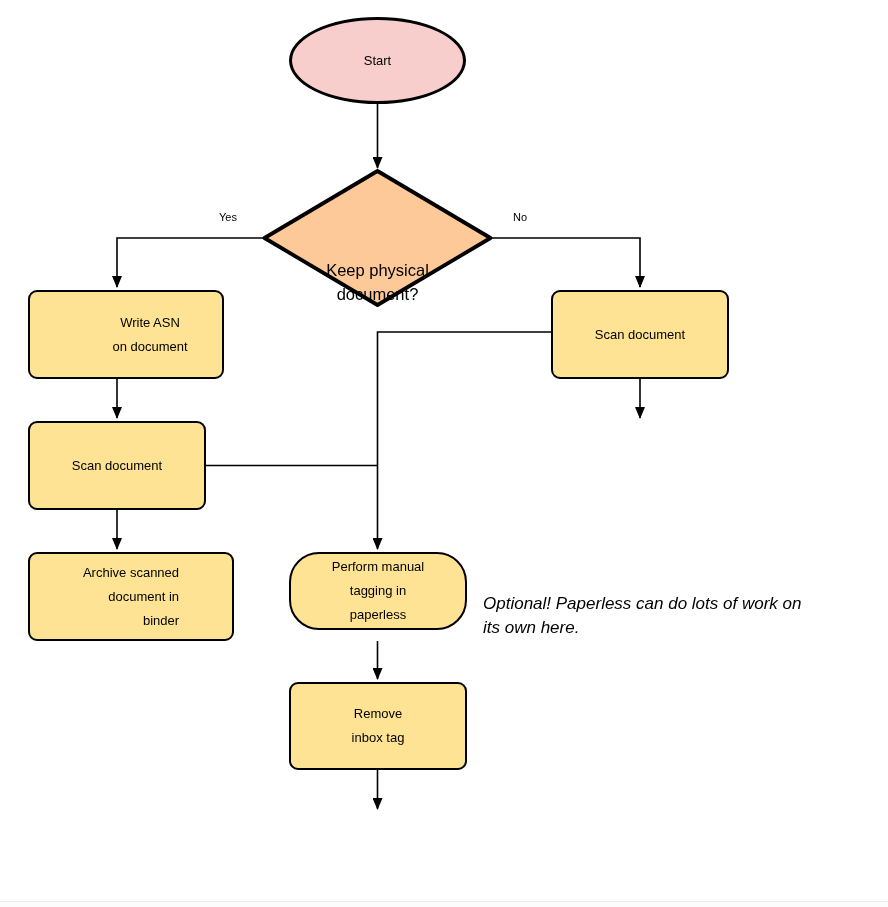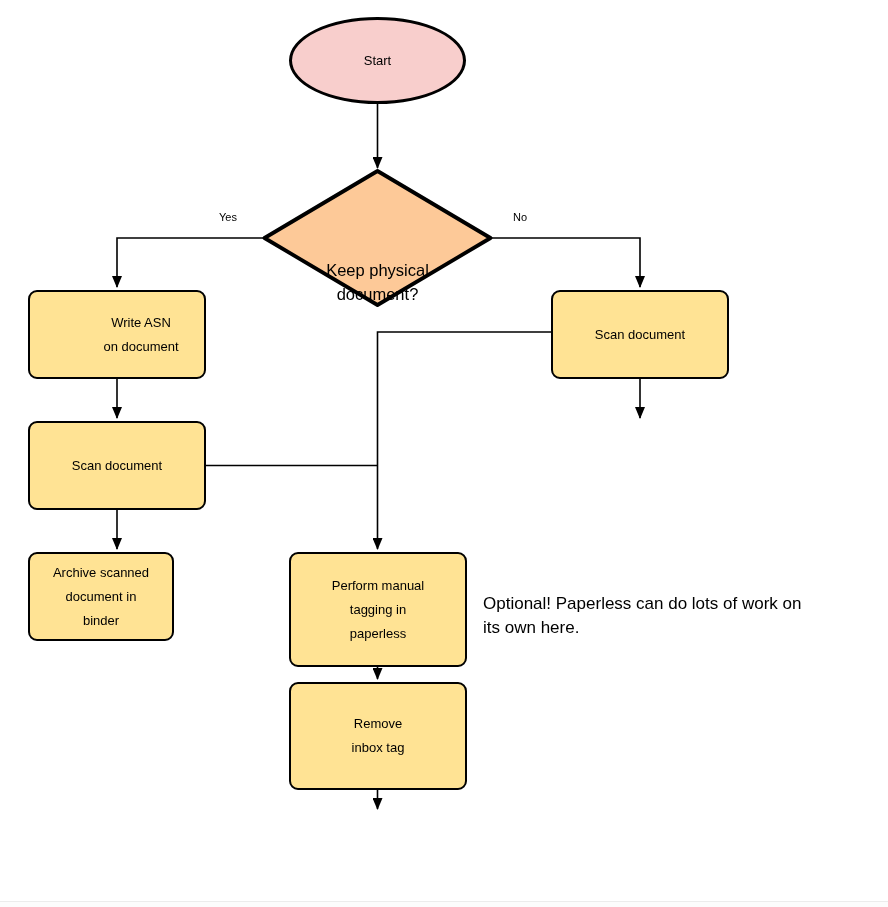--- a/index.html
+++ b/index.html
@@ -82,20 +82,21 @@
     font-size: 11px;
     color: var(--color-text, #000000);
     text-align: center;
   }
   .edge-label.yes { left: 205px; top: 211px; width: 46px; }
   .edge-label.no  { left: 500px; top: 211px; width: 40px; }
   .note {
     position: absolute;
     left: 483px; top: 592px;
     width: 402px;
+    font-style: italic;
     font-size: 17px;
     line-height: 23.5px;
     white-space: pre-line;
     color: var(--color-note_text, #000000);
   }
   .bottom-strip {
     position: absolute;
     left: 0; top: 901px;
     width: 888px; height: 6px;
     background: #fcfcfc;
@@ -129,38 +130,38 @@
 
   <svg class="diamond-svg" viewBox="0 0 240 150">
     <polygon points="119.5,8 232.5,75 119.5,142 6.5,75"></polygon>
   </svg>
   <div class="diamond-label">Keep physical
 document?</div>
 
   <span class="edge-label yes">Yes</span>
   <span class="edge-label no">No</span>
 
-  <div class="node process" style="left:28px; top:290px; width:178px; height:89px;padding-left:48px;">Write ASN
+  <div class="node process" style="left:28px; top:290px; width:196px; height:89px;padding-left:48px;">Write ASN
 on document</div>
 
   <div class="node process" style="left:28px; top:421px; width:178px; height:89px;">Scan document</div>
 
-  <div class="node process" style="left:28px; top:552px; width:146px; height:89px;">Archive scanned
+  <div class="node process" style="left:28px; top:552px; width:206px; height:89px;text-align:right;">Archive scanned
 document in
 binder</div>
 
   <div class="node process" style="left:551px; top:290px; width:178px; height:89px;">Scan document</div>
 
 
-  <div class="node process" style="left:289px; top:552px; width:178px; height:115px;">Perform manual
+  <div class="node process" style="left:289px; top:552px; width:178px; height:78px;border-radius:30px;">Perform manual
 tagging in
 paperless</div>
 
   <div class="note">Optional! Paperless can do lots of work on
 its own here.</div>
 
-  <div class="node process" style="left:289px; top:682px; width:178px; height:108px;">Remove
+  <div class="node process" style="left:289px; top:682px; width:178px; height:88px;">Remove
 inbox tag</div>
 
 
   <div class="bottom-strip"></div>
 
 </div>
 
 </body></html>

